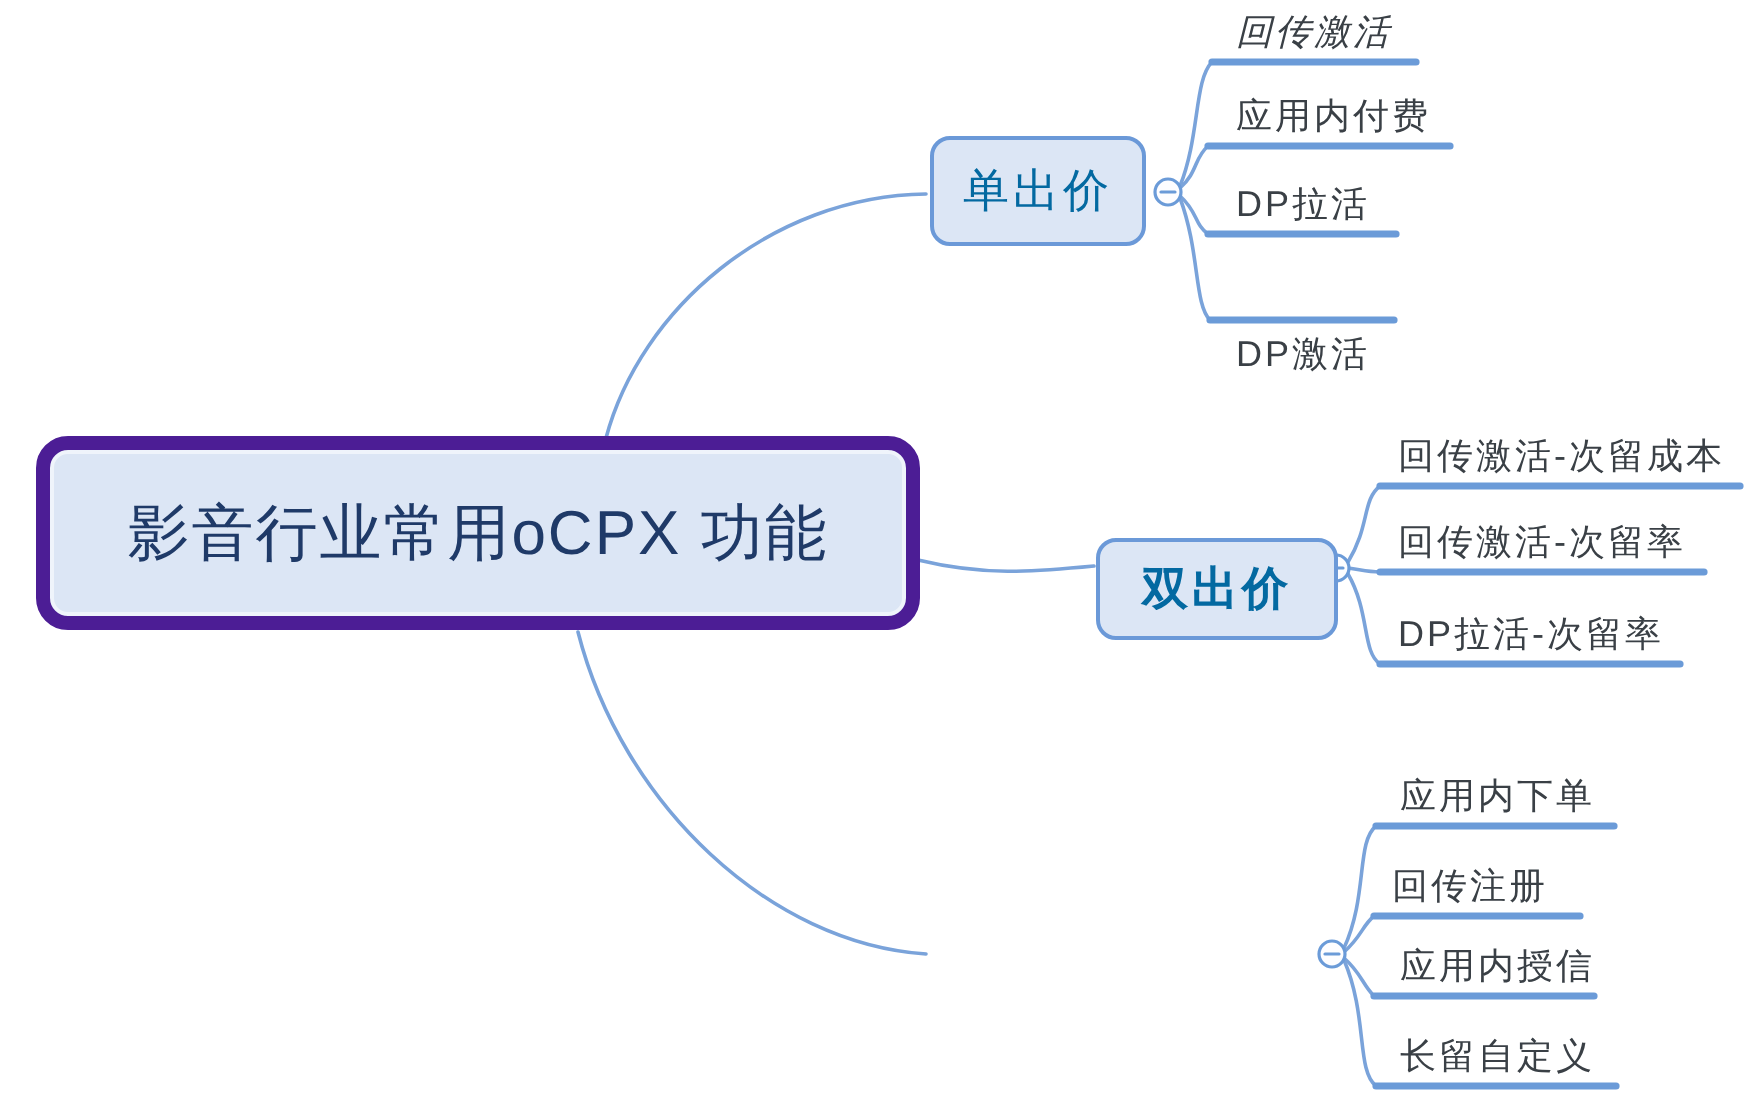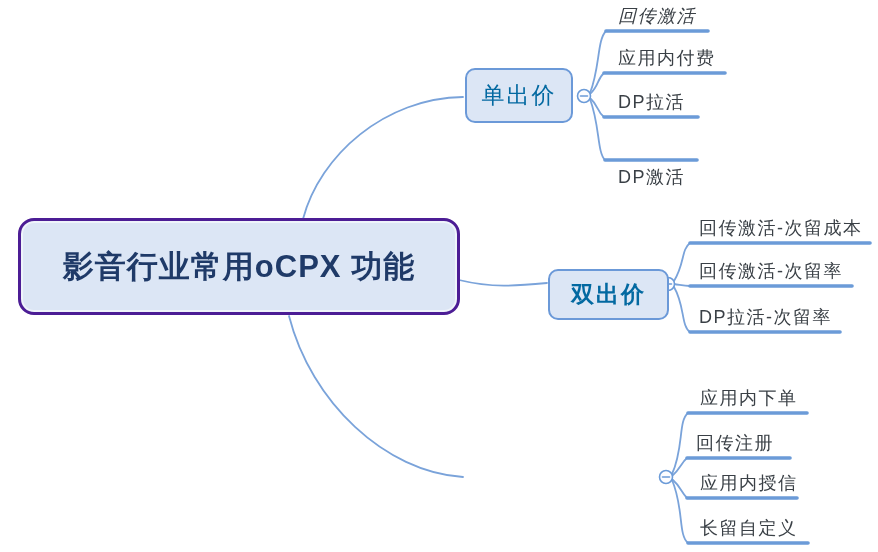--- a/index.html
+++ b/index.html
@@ -17,24 +17,24 @@
     background:#dce6f5;
     border:2.5px solid #6b99d8;
     border-radius:10px;
     color:#0369a1;
     box-sizing:border-box;
     white-space:nowrap;
     cursor:default;
   }
   .root-node{
     left:18px;top:218px;width:442px;height:97px;
-    border:3px solid #4c1d95;
+    border:7px solid #4c1d95;
     border-radius:16px;
     box-shadow:inset 0 0 0 2px rgba(255,255,255,.55);
-    font-size:31px;font-weight:bold;color:#1f3a68;
+    font-size:31px;font-weight:normal;color:#1f3a68;
     letter-spacing:1px;
   }
   .branch-node{font-size:23px;letter-spacing:2px;}
   #branch-1{left:465px;top:68px;width:108px;height:55px;}
   #branch-2{left:548px;top:269px;width:121px;height:51px;font-weight:bold;}
   #branch-3{left:465px;top:450px;width:192px;height:55px;}
   .leaf-label{
     position:absolute;
     font-size:18px;line-height:22px;
     color:#3a4046;

